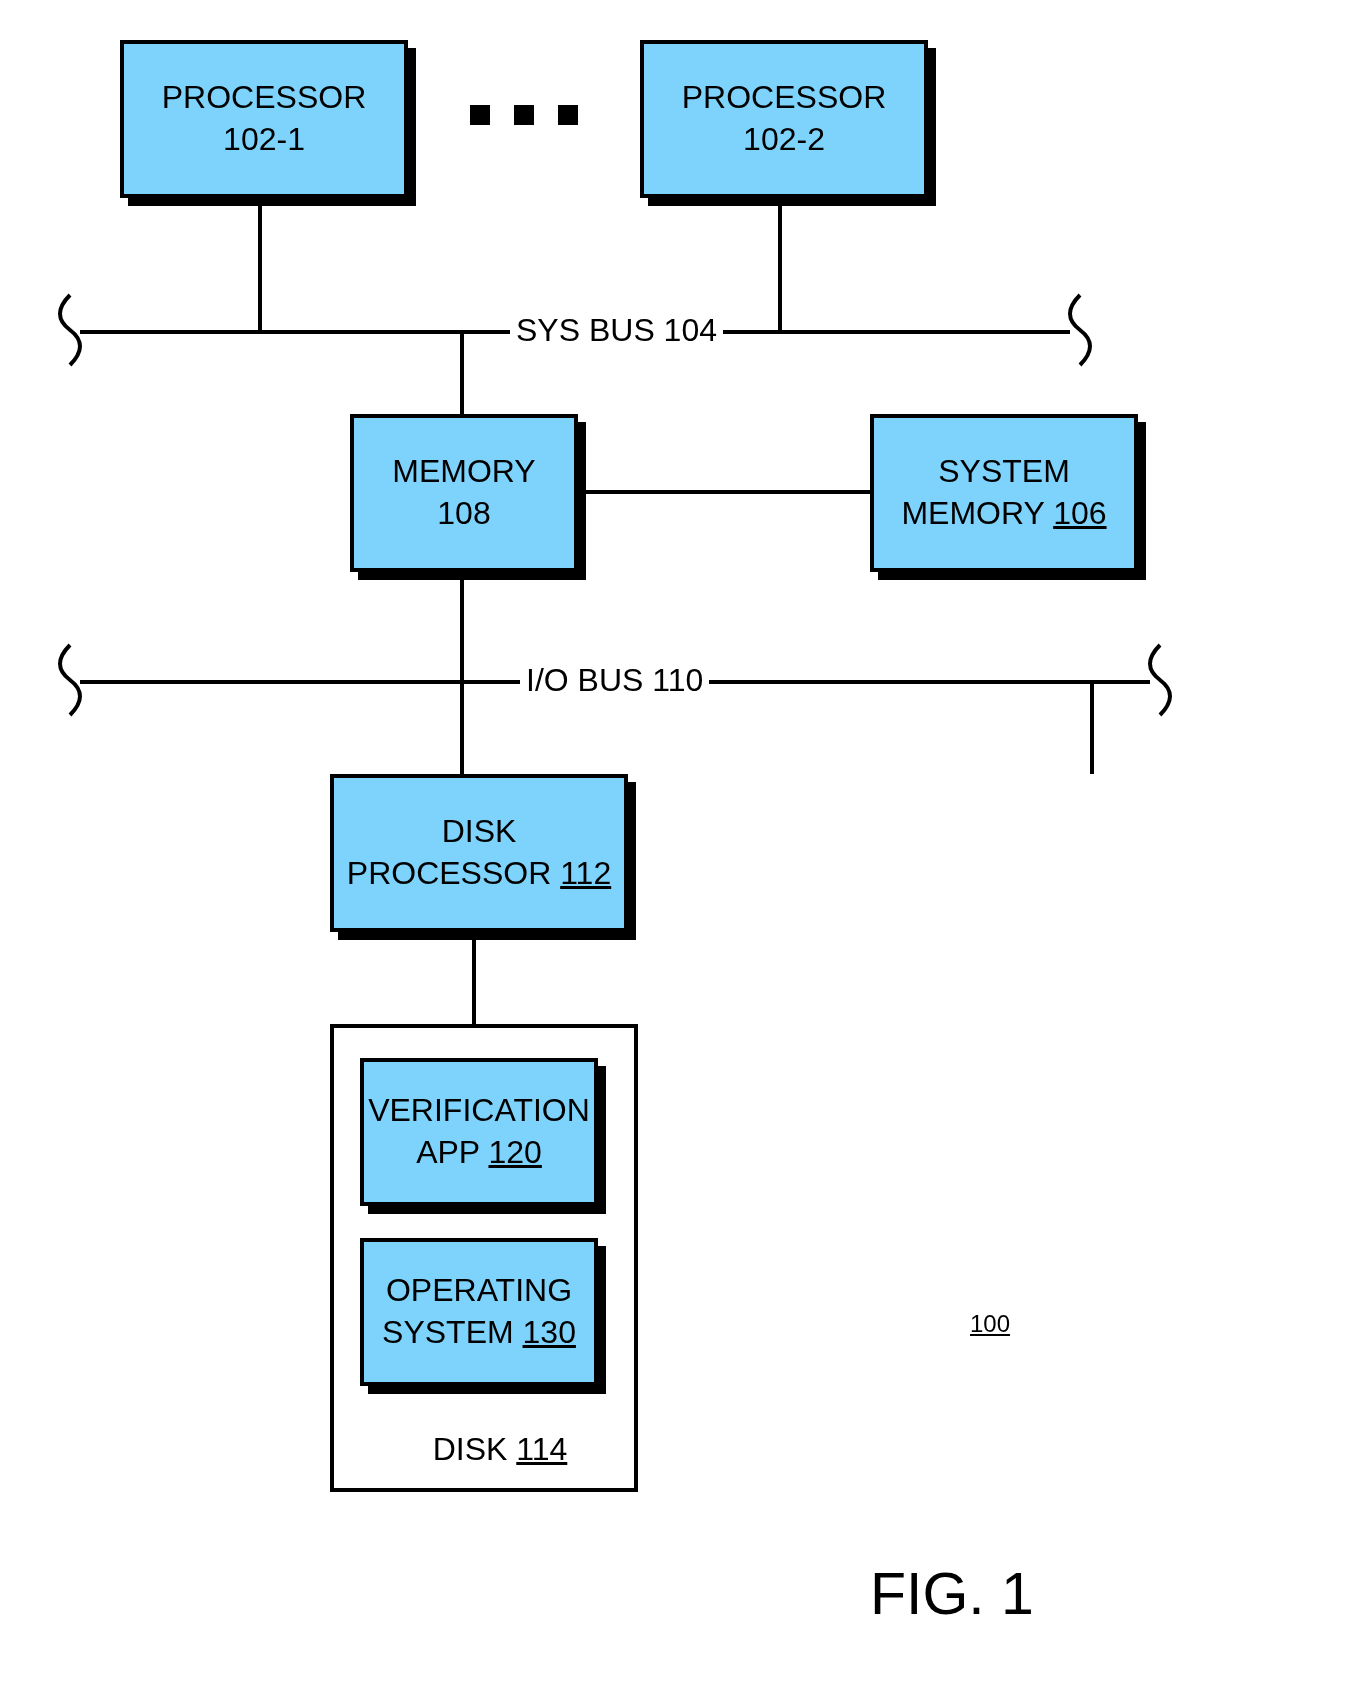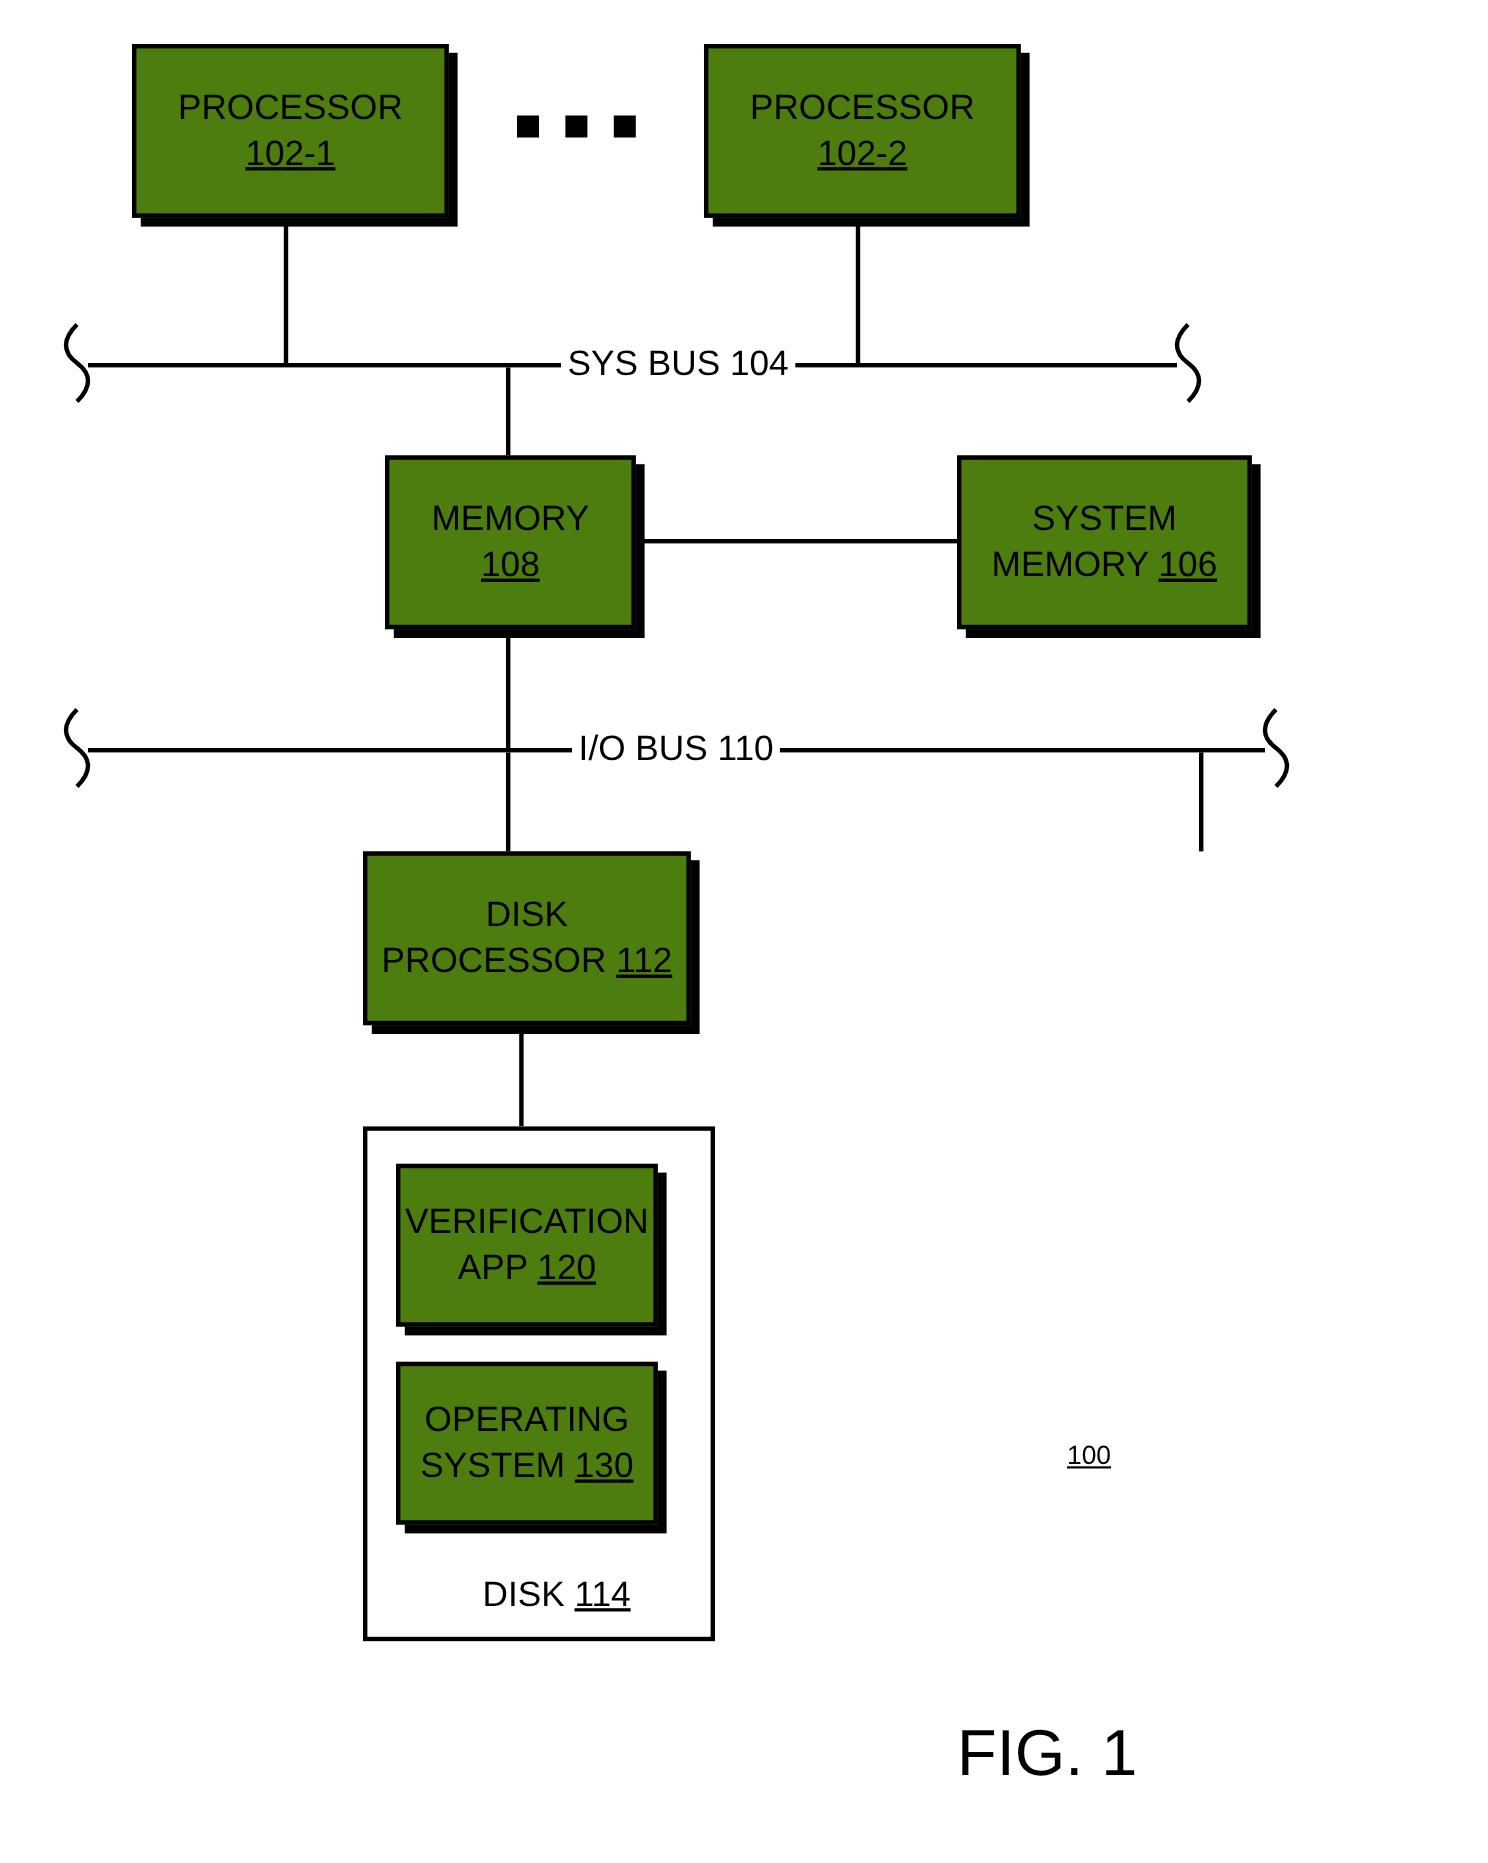--- a/index.html
+++ b/index.html
@@ -8,33 +8,32 @@
       font-family: Arial, Helvetica, sans-serif;
       background: #fff;
     }
     .canvas {
       position: relative;
       width: 1353px;
       height: 1694px;
     }
     .box {
       position: absolute;
-      background: #4d7c0f;
+      background: #7dd3fc;
       border: 4px solid #000;
       box-shadow: 8px 8px 0 #000;
       text-align: center;
       display: flex;
       flex-direction: column;
       justify-content: center;
       align-items: center;
       font-size: 32px;
       line-height: 1.3;
     }
     .box .ref {
-      text-decoration: underline;
     }
     .container-box {
       position: absolute;
       background: #fff;
       border: 4px solid #000;
       text-align: center;
       font-size: 32px;
     }
     .line-h {
       position: absolute;
@@ -152,21 +151,21 @@
     <div>DISK</div>
     <div>
       <span>PROCESSOR</span>
       <span class="underline-inline">112</span>
     </div>
   </div>
 
 
   <div class="line-v" style="left:472px; top:934px; height:90px;"></div>
 
-  <div class="container-box" style="left:330px; top:1024px; width:300px; height:460px;padding-left:12px;">
+  <div class="container-box" style="left:330px; top:1024px; width:300px; height:460px;">
 
     <div class="box" style="left:26px; top:30px; width:230px; height:140px; position:absolute;">
       <div>VERIFICATION</div>
       <div>
         <span>APP</span>
         <span class="underline-inline">120</span>
       </div>
     </div>
 
     <div class="box" style="left:26px; top:210px; width:230px; height:140px; position:absolute;">

